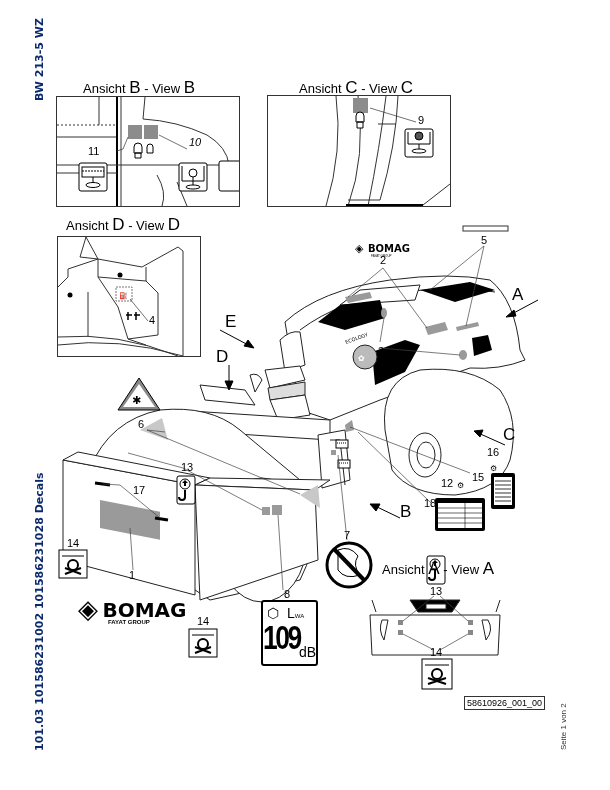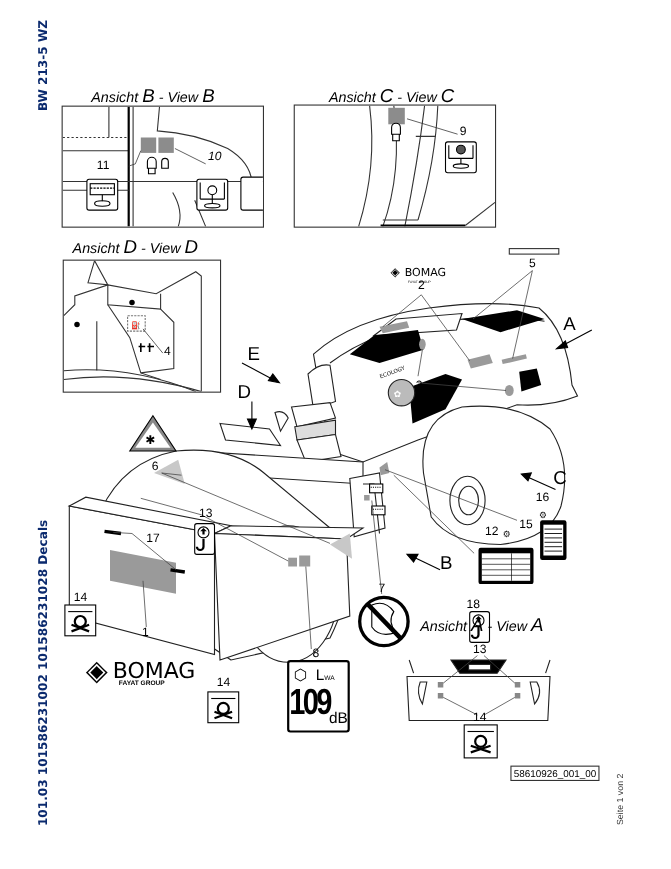--- a/index.html
+++ b/index.html
@@ -4,29 +4,29 @@
 <style>
   html, body { margin:0; padding:0; background:#ffffff; }
   body { width:610px; height:790px; position:relative; overflow:hidden;
          font-family:"Liberation Sans", sans-serif; color:#000; }
   .abs { position:absolute; }
   .vtext { position:absolute; transform-origin:left top; transform:rotate(-90deg);
            white-space:nowrap; font-family:"DejaVu Sans", sans-serif; font-weight:bold;
            color:#0b2a6e; font-size:11px; }
   .vtext-small { position:absolute; transform-origin:left top; transform:rotate(-90deg);
            white-space:nowrap; font-size:8px; color:#333; }
-  .view-title { position:absolute; font-size:13px; white-space:nowrap;font-style:italic; }
+  .view-title { position:absolute; font-size:13px; white-space:nowrap; }
   .view-title .big { font-size:17px; }
   .panel { position:absolute; border:1px solid #333; background:#fff; overflow:hidden; }
   .callout { position:absolute; font-size:11px; line-height:11px; }
   .letter { position:absolute; font-size:17px; }
   .docid { position:absolute; border:1px solid #333; font-size:9px; padding:0 2px;
            line-height:12px; background:#fff; }
   svg { position:absolute; overflow:visible; }
-  .logo-word { font-family:"DejaVu Sans", sans-serif; font-weight:normal; }
+  .logo-word { font-family:"DejaVu Sans", sans-serif; font-weight:bold; }
 </style>
 </head>
 <body>
 
 <div class="vtext" style="left:33px; top:101px;">BW 213-5 WZ</div>
 <div class="vtext" style="left:33px; top:751px;">101.03 101586231002 101586231028 Decals</div>
 <div class="vtext-small" style="left:559px; top:750px;">Seite 1 von 2</div>
 
 <div class="view-title" style="left:83px; top:78px;">
   <span>Ansicht</span>
@@ -362,21 +362,21 @@
 <div class="callout" style="left:181px; top:462px;">13</div>
 <div class="callout" style="left:133px; top:485px;">17</div>
 <div class="callout" style="left:67px; top:538px;">14</div>
 <div class="callout" style="left:129px; top:570px;">1</div>
 <div class="callout" style="left:197px; top:616px;">14</div>
 <div class="callout" style="left:284px; top:589px;">8</div>
 <div class="callout" style="left:344px; top:530px;">7</div>
 <div class="callout" style="left:472px; top:472px;">15</div>
 <div class="callout" style="left:487px; top:447px;">16</div>
 <div class="callout" style="left:441px; top:478px;">12</div>
-<div class="callout" style="left:424px; top:498px;margin-top:47px;">18</div>
+<div class="callout" style="left:424px; top:498px;">18</div>
 <div class="callout" style="left:430px; top:586px;">13</div>
 <div class="callout" style="left:430px; top:647px;">14</div>
 
 <div class="letter" style="left:512px; top:285px;">A</div>
 <div class="letter" style="left:225px; top:312px;">E</div>
 <div class="letter" style="left:216px; top:347px;">D</div>
 <div class="letter" style="left:503px; top:425px;">C</div>
 <div class="letter" style="left:400px; top:502px;">B</div>
 
 <div class="view-title" style="left:382px; top:535px;margin-top:24px;">

